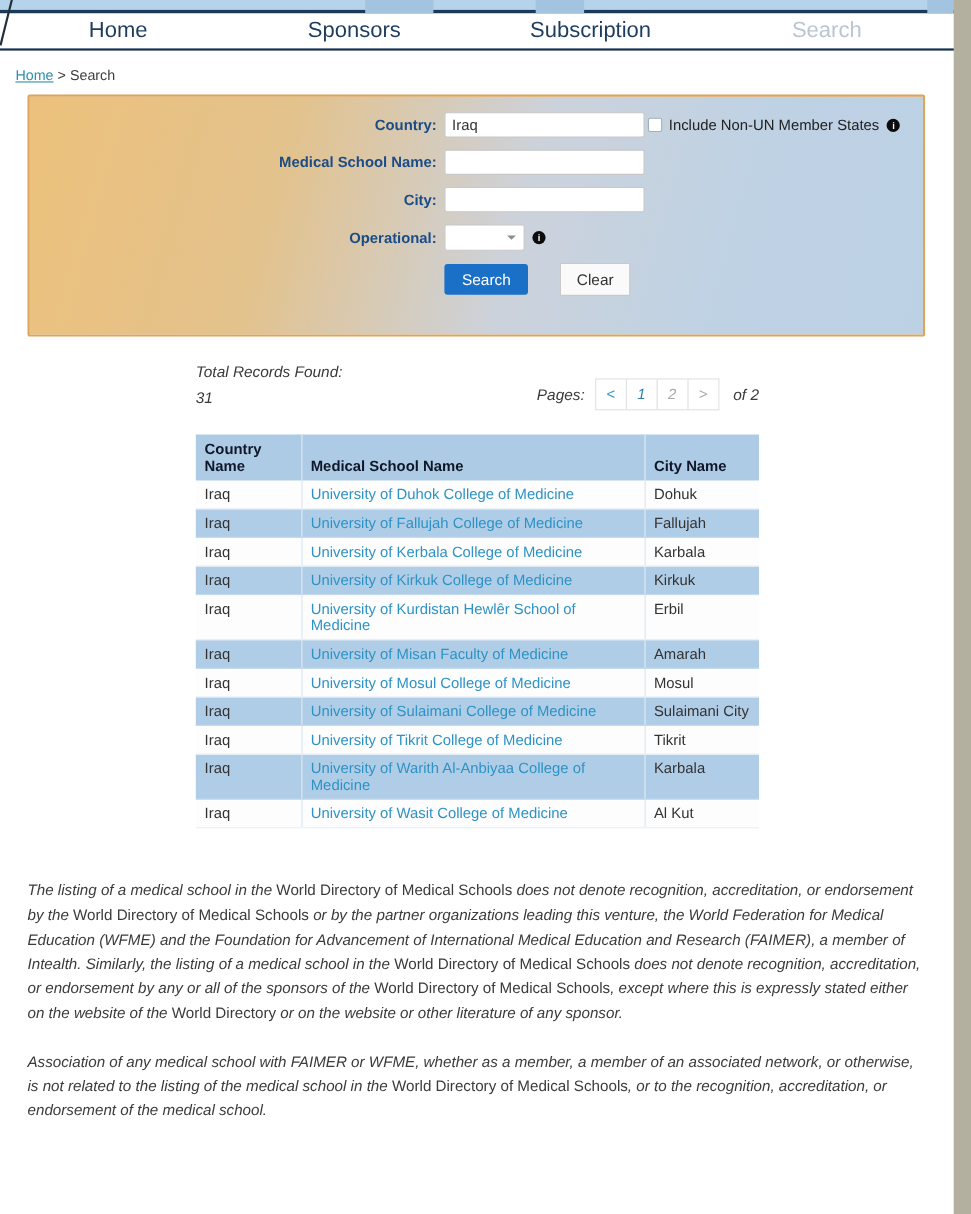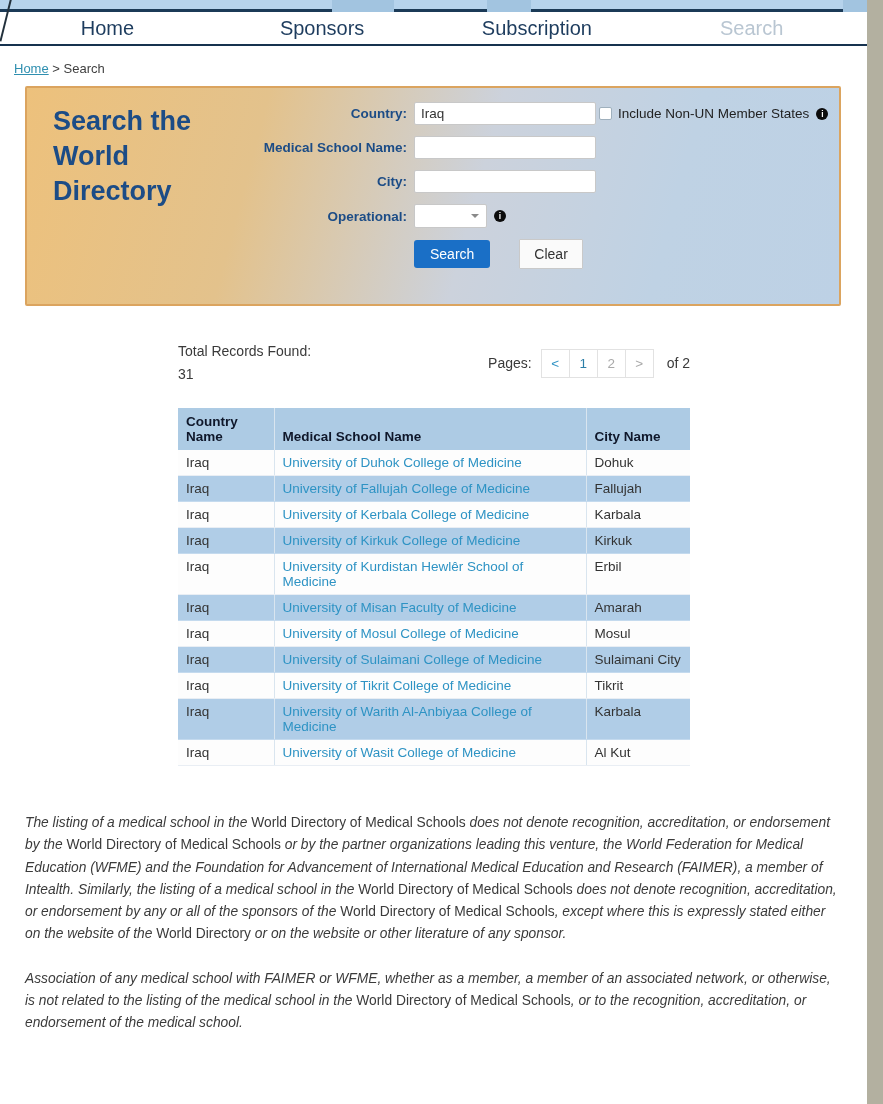--- a/index.html
+++ b/index.html
@@ -29,21 +29,21 @@
   
   .breadcrumb { margin:15px 0 0 14px; font-size:13px; color:#3f3f3f; }
   .breadcrumb a { color:#2f8fb0; text-decoration:underline; cursor:pointer; }
 
   
   .panel { margin:10px 0 0 25px; width:816px; height:220px;
     border:2px solid #dba45f; border-radius:2px; position:relative;
     background:linear-gradient(105deg,#edc17c 0%,#e3c28c 28%,#ccd2dc 55%,#bfd2e4 78%,#bdd1e5 100%); }
   .panel-title { position:absolute; left:26px; top:16px; width:180px;
     font-size:27px; line-height:35px; font-weight:bold; color:#1c4c86; }
-  .form { position:absolute; left:220px; top:14px; }
+  .form { position:absolute; left:210px; top:14px; }
   .frow { display:flex; align-items:center; margin-bottom:11px; }
   .flabel { width:167px; text-align:right; padding-right:7px; font-weight:bold;
     font-size:13.5px; color:#1c4c86; white-space:nowrap; overflow:hidden; flex:none; }
   .tinput { width:182px; height:23px; border:1px solid #c8c8c8; border-radius:2px;
     font-size:13.5px; padding:0 6px; background:#fff; font-family:inherit; color:#333; }
   .chk { appearance:none; -webkit-appearance:none; width:13px; height:13px;
     border:1px solid #9fb0bd; border-radius:2px; background:#fff; margin-left:3px; flex:none; }
   .chk-label { margin-left:6px; font-size:13.5px; color:#222; white-space:nowrap; }
   .info { display:inline-flex; align-items:center; justify-content:center;
     width:12px; height:12px; border-radius:50%; background:#0c0c0c; color:#fff;
@@ -53,22 +53,22 @@
     padding-right:7px; }
   .caret { width:0; height:0; border-left:4px solid transparent;
     border-right:4px solid transparent; border-top:4px solid #8a8a8a; }
   .btn-search { margin-left:0; background:#1a6fc6; color:#fff; border:none;
     border-radius:3px; font-size:14px; padding:6px 16px; cursor:pointer; font-family:inherit; }
   .btn-clear { margin-left:29px; background:#fafafa; color:#333;
     border:1px solid #c9c9c9; border-radius:1px; font-size:14px; padding:6px 14px;
     cursor:pointer; font-family:inherit; }
 
   
-  .results-head { margin:34px 0 0 178px; width:512px; display:flex;
-    justify-content:space-between; align-items:center; font-size:14px; color:#3a3a3a; }
+  .results-head { margin:21px 0 0 178px; width:512px; display:flex;
+    justify-content:space-between; align-items:flex-end; font-size:14px; color:#3a3a3a;font-style:italic; }
   .total-label { line-height:23px; }
   .pages-wrap { display:flex; align-items:center; }
   .pages-label { margin-right:10px; }
   .pg-box { width:29px; height:29px; border:1px solid #e2e2e2; background:#fff;
     display:flex; align-items:center; justify-content:center; font-size:13.5px;
     margin-left:-1px; cursor:pointer; }
   .pg-prev { color:#3193c4; }
   .pg-active { color:#2d7fa8; }
   .pg-normal { color:#a9a9a9; }
   .of-label { margin-left:13px; }
@@ -114,21 +114,20 @@
     <div class="nav-item nav-disabled">Search</div>
   </div>
 
 <div class="breadcrumb">
   <a>Home</a>
   <span>&gt;</span>
   <span>Search</span>
 </div>
 
 <div class="panel">
-  <div class="panel-title">Search the World Directory</div>
   <div class="form">
 
     <div class="frow">
       <div class="flabel">Country:</div>
       <input class="tinput" value="Iraq" style="">
       <input type="checkbox" class="chk" style="">
       <span class="chk-label">Include Non-UN Member States</span>
       <span class="info">i</span>
     </div>
 

